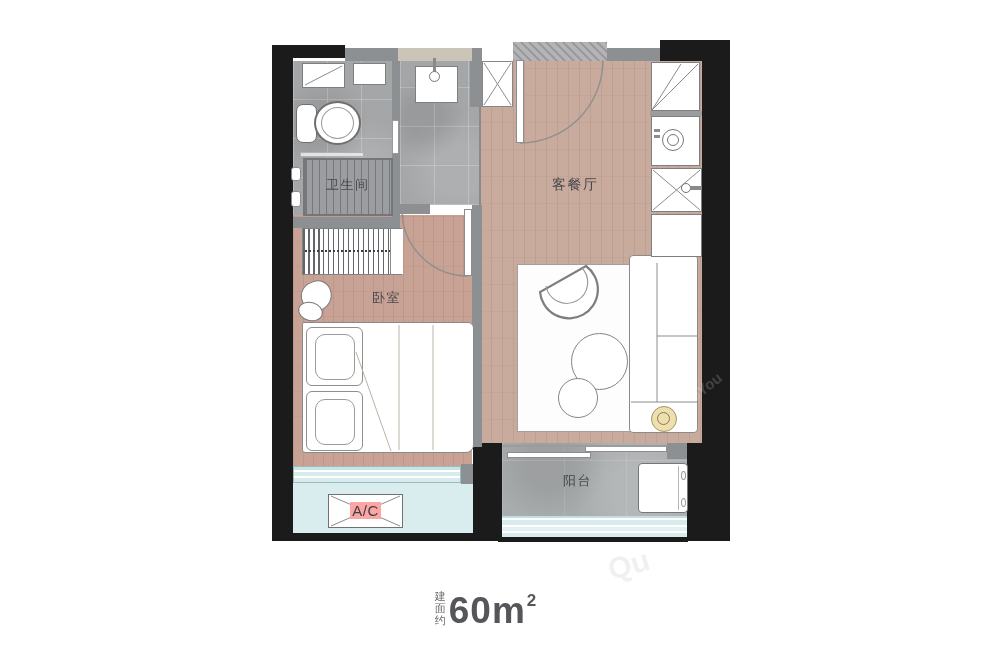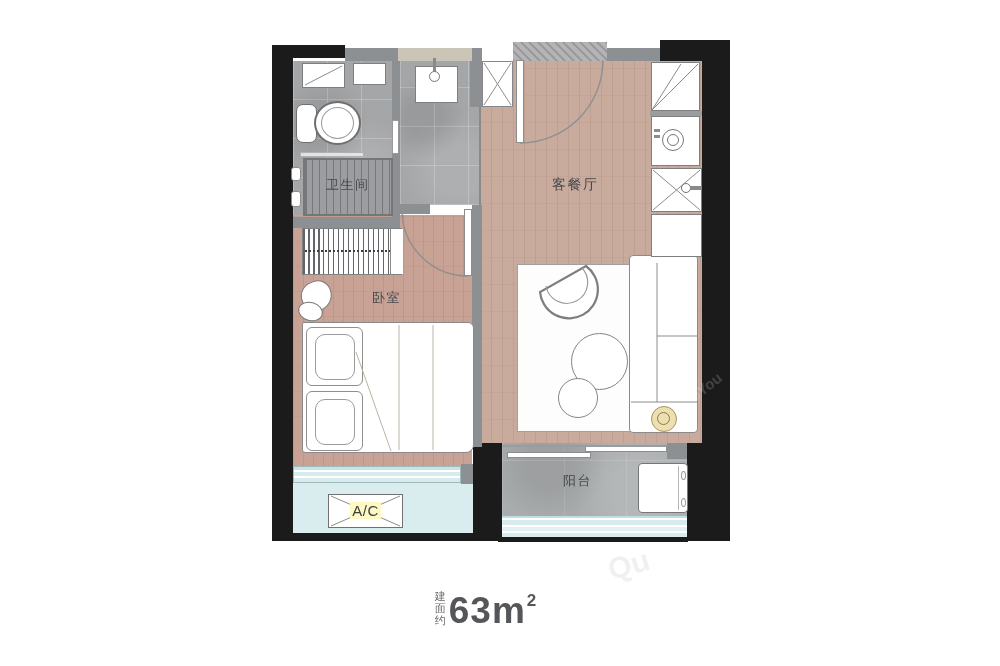--- a/index.html
+++ b/index.html
@@ -62,21 +62,21 @@
     background:linear-gradient(180deg,#bfdfe3 0 2px,#ffffff 2px 4px,#d8ecee 4px 9px,#ffffff 9px 11px,#e2f1f2 11px 15px,#ffffff 15px 17px,#d8ecee 17px 21px);
   }
   .room-label{position:absolute;font-size:13px;line-height:1;color:#47484c;
     letter-spacing:1.5px;font-weight:500;z-index:6;white-space:nowrap;text-align:center;}
   .overlay{position:absolute;left:0;top:0;z-index:4;pointer-events:none;}
   .overlay .arc{fill:none;stroke:#8f8f8f;stroke-width:1.4;}
   .overlay .thin{fill:none;stroke:#8c8c8c;stroke-width:1;}
   .circle{border-radius:50%;}
   .ac-label{position:relative;z-index:6;display:block;text-align:center;font-size:15px;
     line-height:31px;color:#3e3f41;letter-spacing:0.5px;}
-  .ac-label span{background:#fef9c3;padding:0 2px;}
+  .ac-label span{background:#fca5a5;padding:0 2px;}
   .caption{position:absolute;left:0;right:38px;top:588px;display:flex;
     justify-content:center;align-items:flex-end;color:#55565a;z-index:8;}
   .cap-big{font-size:37px;line-height:1;font-weight:600;letter-spacing:1px;}
   .cap-q{display:inline-block;width:11px;font-size:11px;line-height:12px;color:#6a6b6e;
     word-break:break-all;margin:2px 3px 3px 9px;font-weight:400;}
   .cap-sup{font-size:17px;line-height:1;font-weight:600;margin:0 0 20px 1px;}
   .wm{position:absolute;z-index:7;font-weight:bold;white-space:nowrap;}
 </style>
 </head>
 <body>
@@ -191,17 +191,17 @@
     <path class="thin" d="M657,263 L657,402 M657,336 L697,336 M631,402 L697,402" stroke="#9a9a9a"></path>
     <path d="M356,352 L391,451 M399,325 L399,450 M433,325 L433,450" fill="none" stroke="#bdb2a6" stroke-width="1"></path>
     <path d="M502,446 L667,446" stroke="#9a9c9e" stroke-width="2"></path>
   </svg>
 
   <div class="wm" style="left:688px;top:378px;transform:rotate(-38deg);color:rgba(255,255,255,0.17);font-size:15px">9You</div>
   <div class="wm" style="left:608px;top:548px;transform:rotate(-16deg);color:rgba(40,40,50,0.07);font-size:30px">Qu</div>
 
   <div class="caption">
     <span class="cap-q">建面约</span>
-    <span class="cap-big">63m</span>
+    <span class="cap-big">60m</span>
     <span class="cap-sup">2</span>
   </div>
 
 </div>
 
 </body></html>

